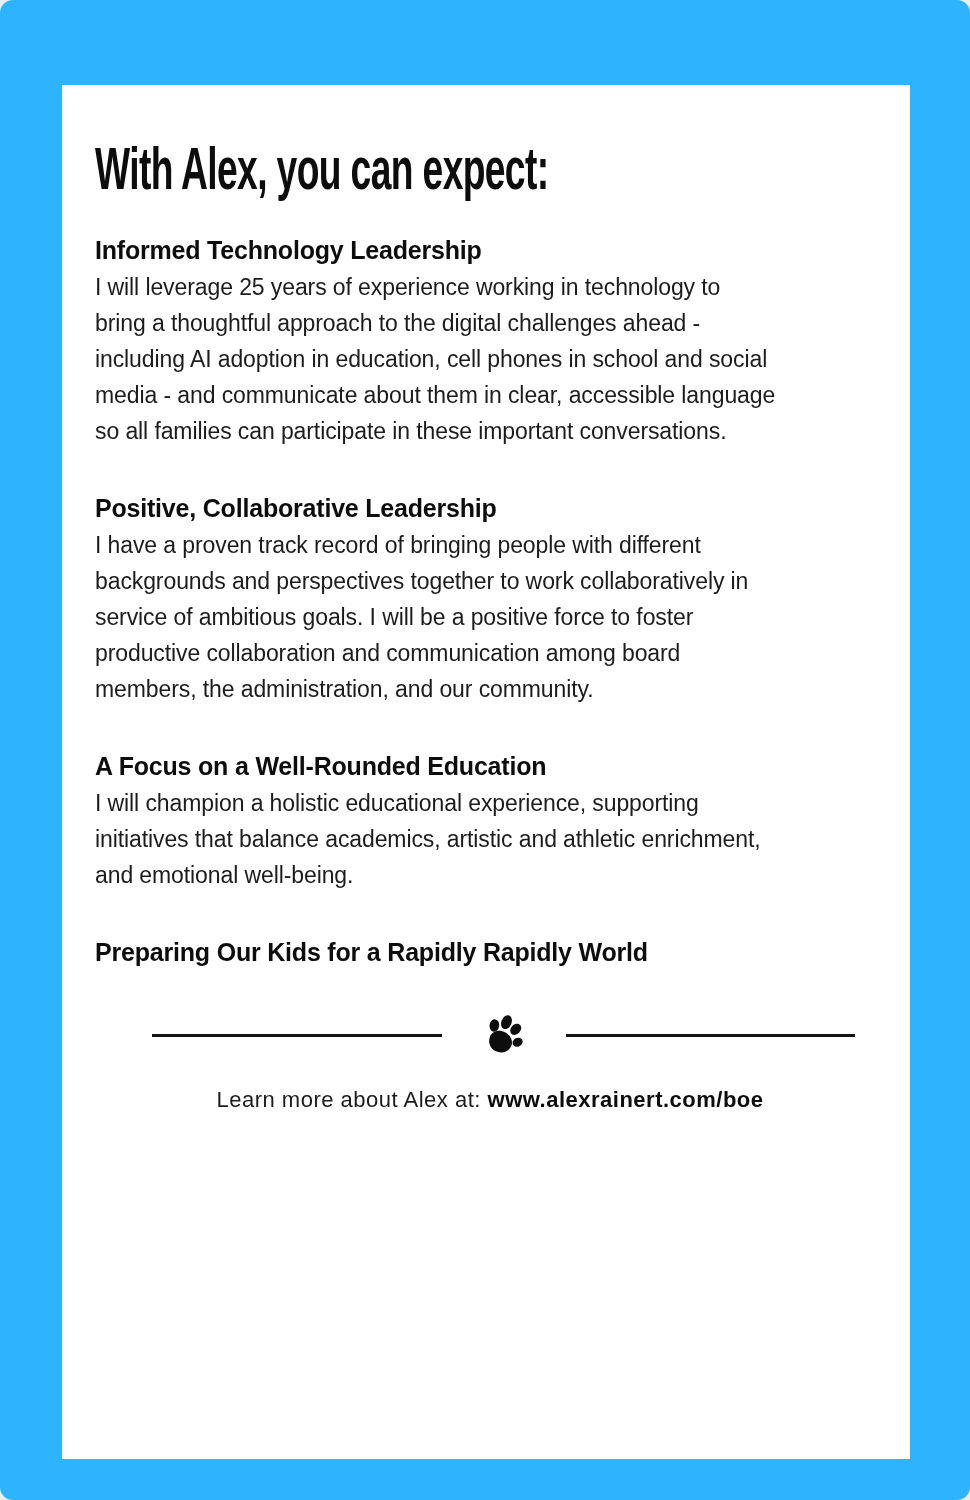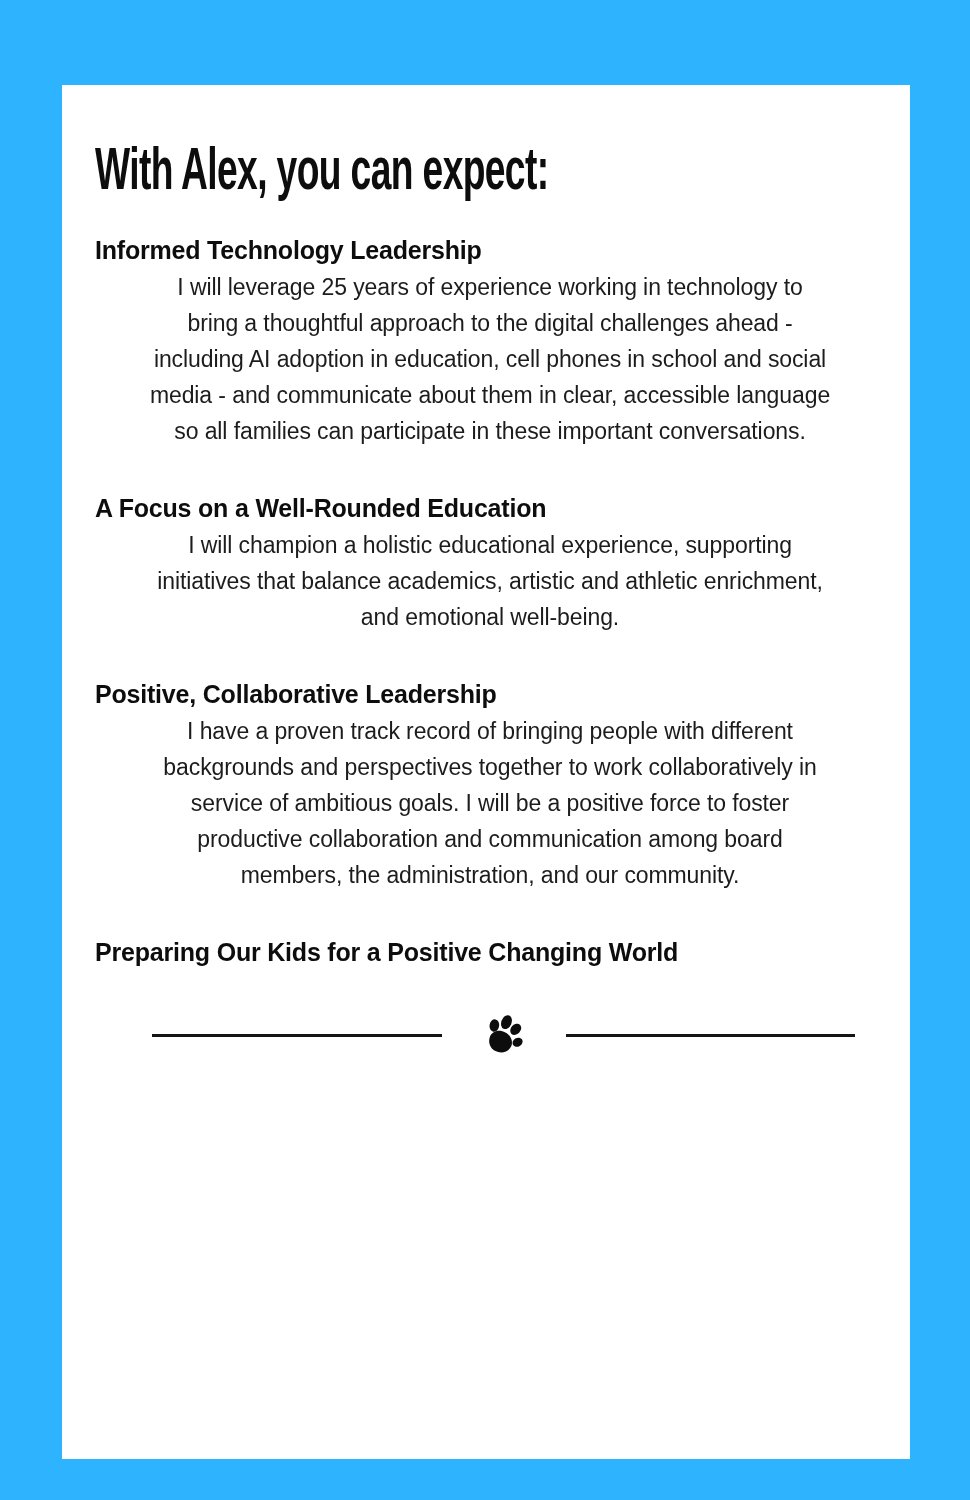--- a/index.html
+++ b/index.html
@@ -10,20 +10,21 @@
   }
   * { margin: 0; padding: 0; box-sizing: border-box; }
   html, body { background: #e9eef2; }
   .page {
     position: relative;
     width: 970px;
     height: 1500px;
     background: var(--accent);
     overflow: hidden;
     font-family: "Liberation Sans", sans-serif;
+    border-radius: 13px;
   }
   .card {
     position: absolute;
     left: 62px;
     top: 85px;
     width: 848px;
     height: 1374px;
     background: var(--card);
     padding: 54px 25px 0 33px;
     overflow: hidden;
@@ -49,21 +50,20 @@
     letter-spacing: -0.2px;
     margin-bottom: 4px;
   }
   .section p {
     font-size: 23px;
     line-height: 36px;
     font-weight: 400;
     color: var(--ink);
     letter-spacing: -0.1px;
     white-space: pre-line;
-    text-align: center;
   }
   .divider {
     display: flex;
     align-items: center;
     gap: 38px;
     margin: 42px 30px 26px 57px;
     height: 48px;
   }
   .divider .rule {
     flex: 1;
@@ -98,51 +98,52 @@
     <div class="section">
       <h2>Informed Technology Leadership</h2>
       <p>I will leverage 25 years of experience working in technology to
 bring a thoughtful approach to the digital challenges ahead -
 including AI adoption in education, cell phones in school and social
 media - and communicate about them in clear, accessible language
 so all families can participate in these important conversations.</p>
     </div>
 
     <div class="section">
-      <h2>A Focus on a Well-Rounded Education</h2>
-      <p>I will champion a holistic educational experience, supporting
-initiatives that balance academics, artistic and athletic enrichment,
-and emotional well-being.</p>
-    </div>
-
-    <div class="section">
       <h2>Positive, Collaborative Leadership</h2>
       <p>I have a proven track record of bringing people with different
 backgrounds and perspectives together to work collaboratively in
 service of ambitious goals. I will be a positive force to foster
 productive collaboration and communication among board
 members, the administration, and our community.</p>
     </div>
 
+    <div class="section">
+      <h2>A Focus on a Well-Rounded Education</h2>
+      <p>I will champion a holistic educational experience, supporting
+initiatives that balance academics, artistic and athletic enrichment,
+and emotional well-being.</p>
+    </div>
+
 
     <div class="section">
-      <h2>Preparing Our Kids for a Positive Changing World</h2>
+      <h2>Preparing Our Kids for a Rapidly Rapidly World</h2>
     </div>
 
     <div class="divider">
       <span class="rule"></span>
       <svg class="paw" viewBox="0 0 100 100" aria-hidden="true">
         <g fill="#0d0d0d" transform="rotate(28 50 50)">
           <ellipse cx="23" cy="42" rx="10" ry="13" transform="rotate(-18 23 42)"></ellipse>
           <ellipse cx="42" cy="24" rx="10.5" ry="15" transform="rotate(-5 42 24)"></ellipse>
           <ellipse cx="66" cy="28" rx="10" ry="13" transform="rotate(14 66 28)"></ellipse>
           <ellipse cx="82" cy="50" rx="9" ry="11" transform="rotate(32 82 50)"></ellipse>
           <path d="M50 44 C66 44 76 56 74 68 C72 80 62 88 50 88 C38 88 28 80 26 68 C24 56 34 44 50 44 Z"></path>
         </g>
       </svg>
       <span class="rule"></span>
     </div>
 
     <div class="footer">
+      <div><span>Learn more about Alex at:</span> <b>www.alexrainert.com/boe</b></div>
     </div>
 
   </div>
 </div>
 
 </body></html>

